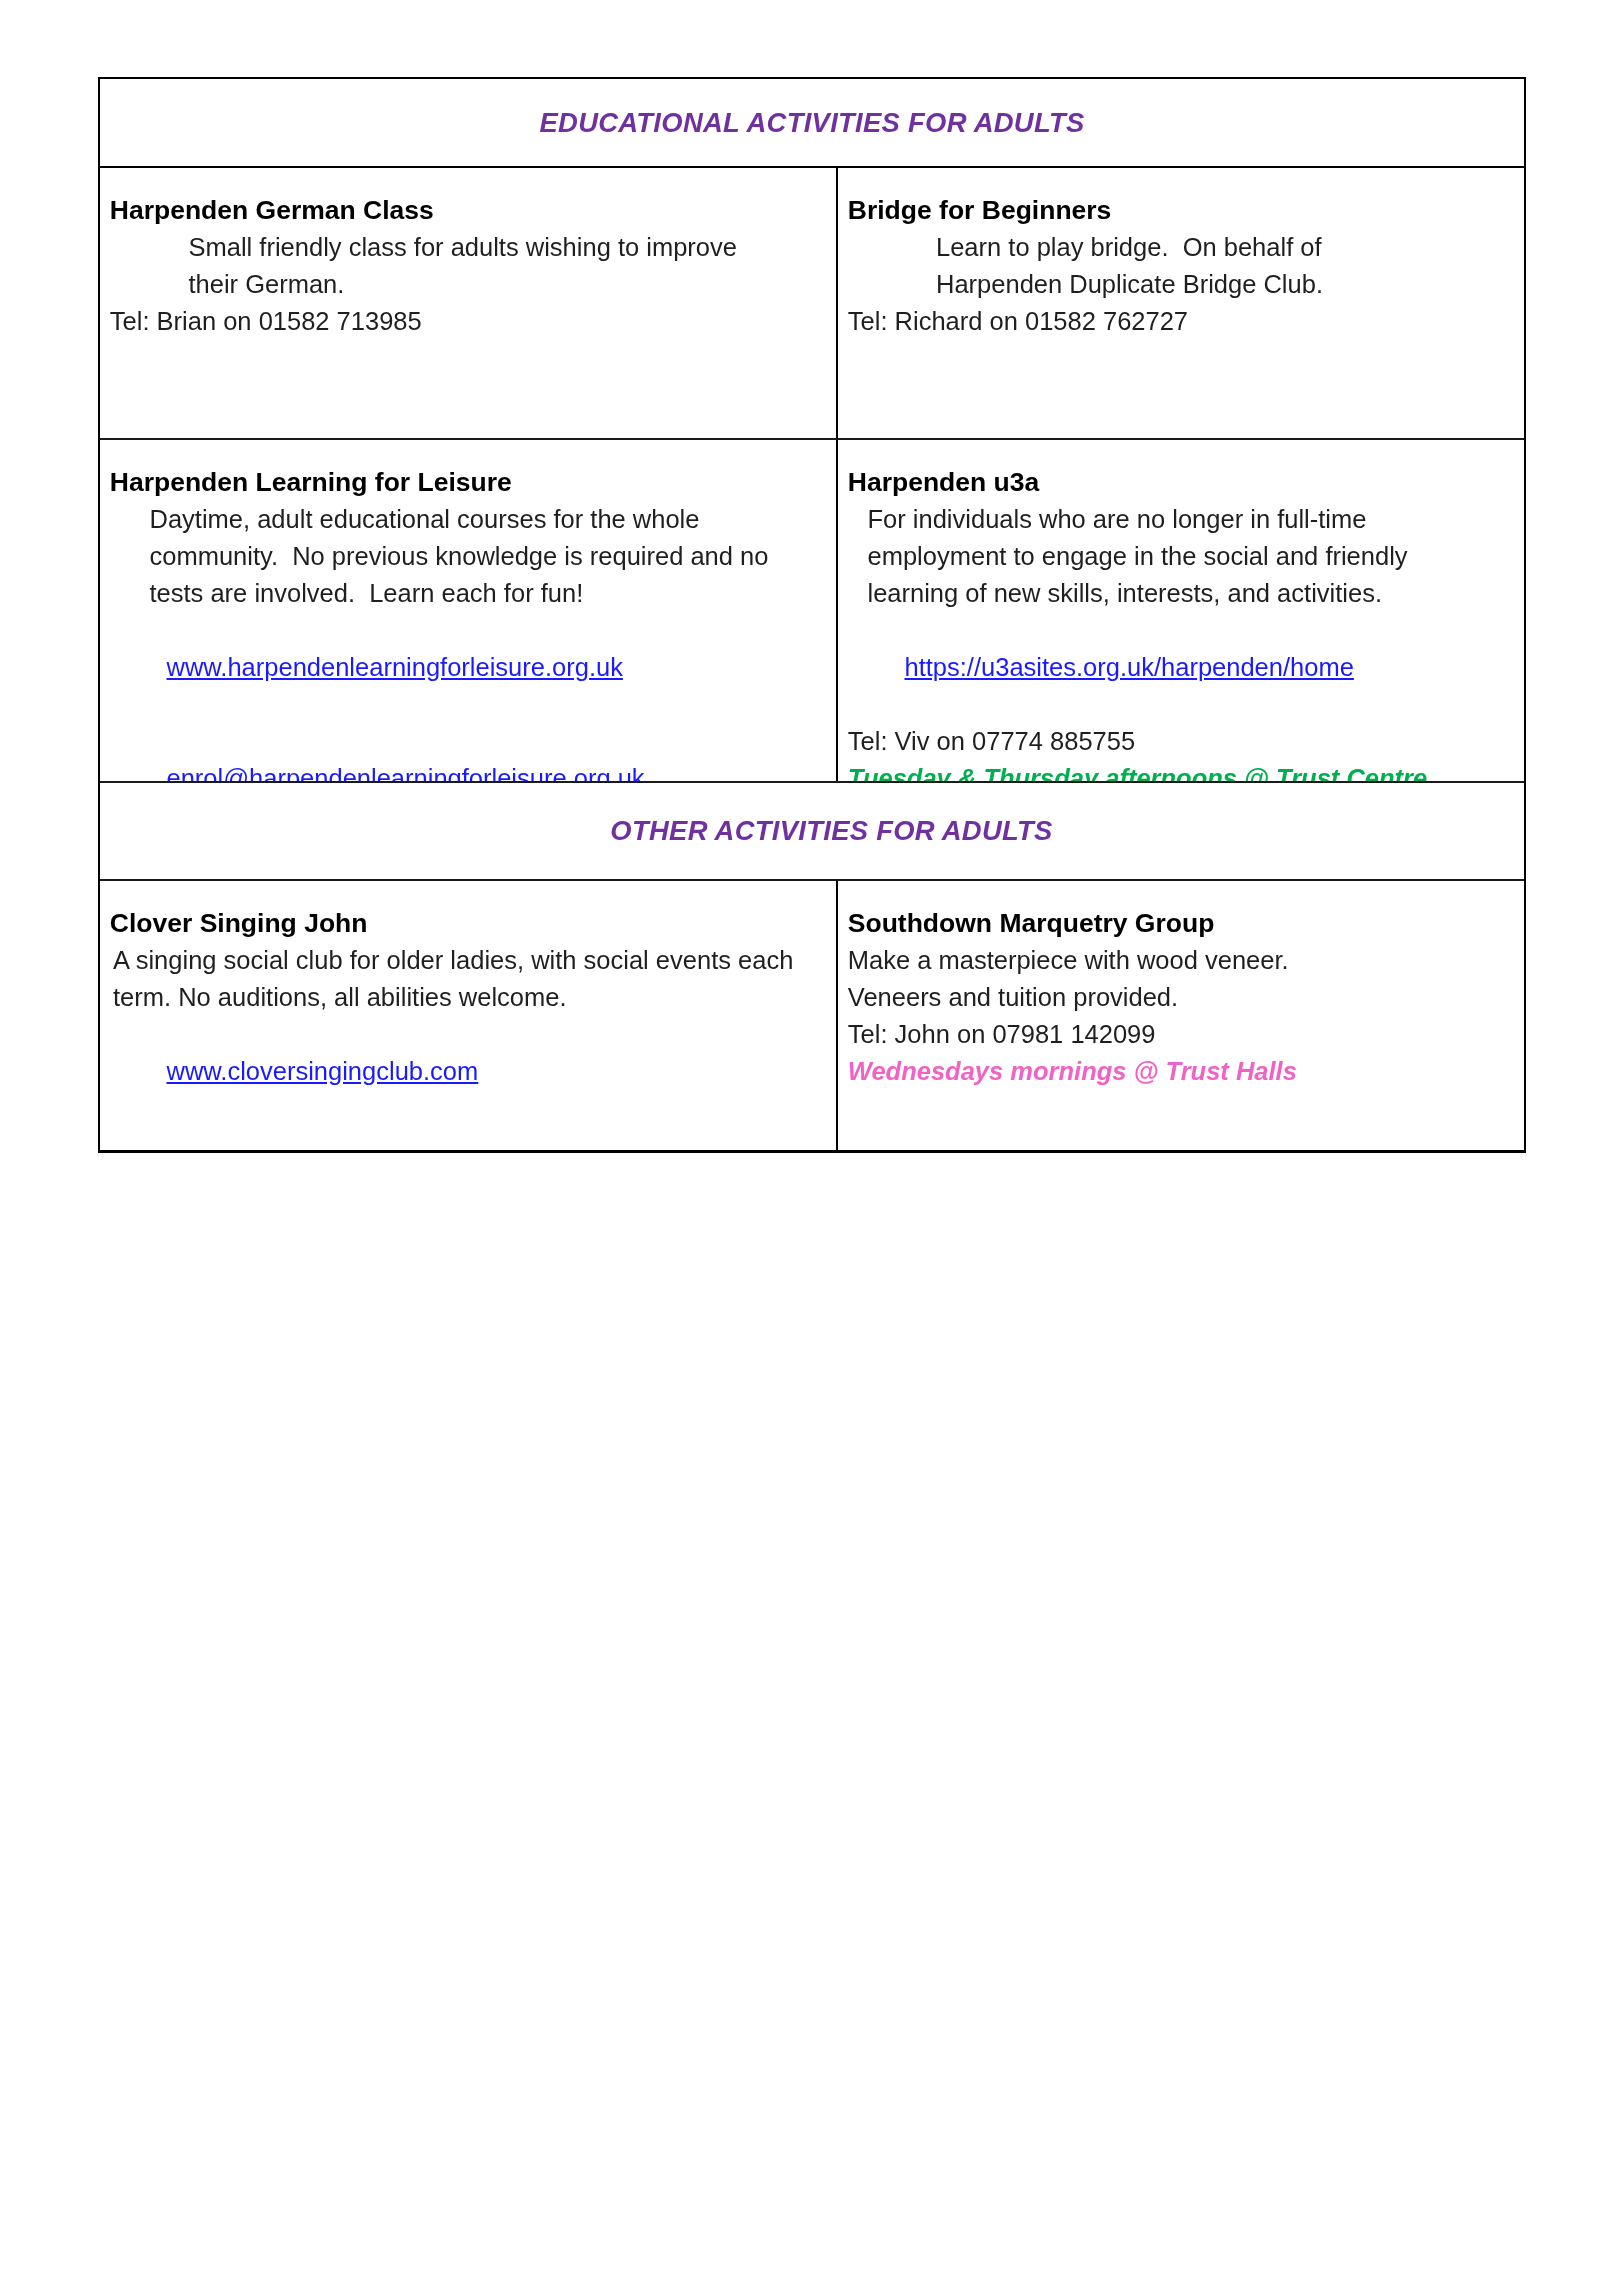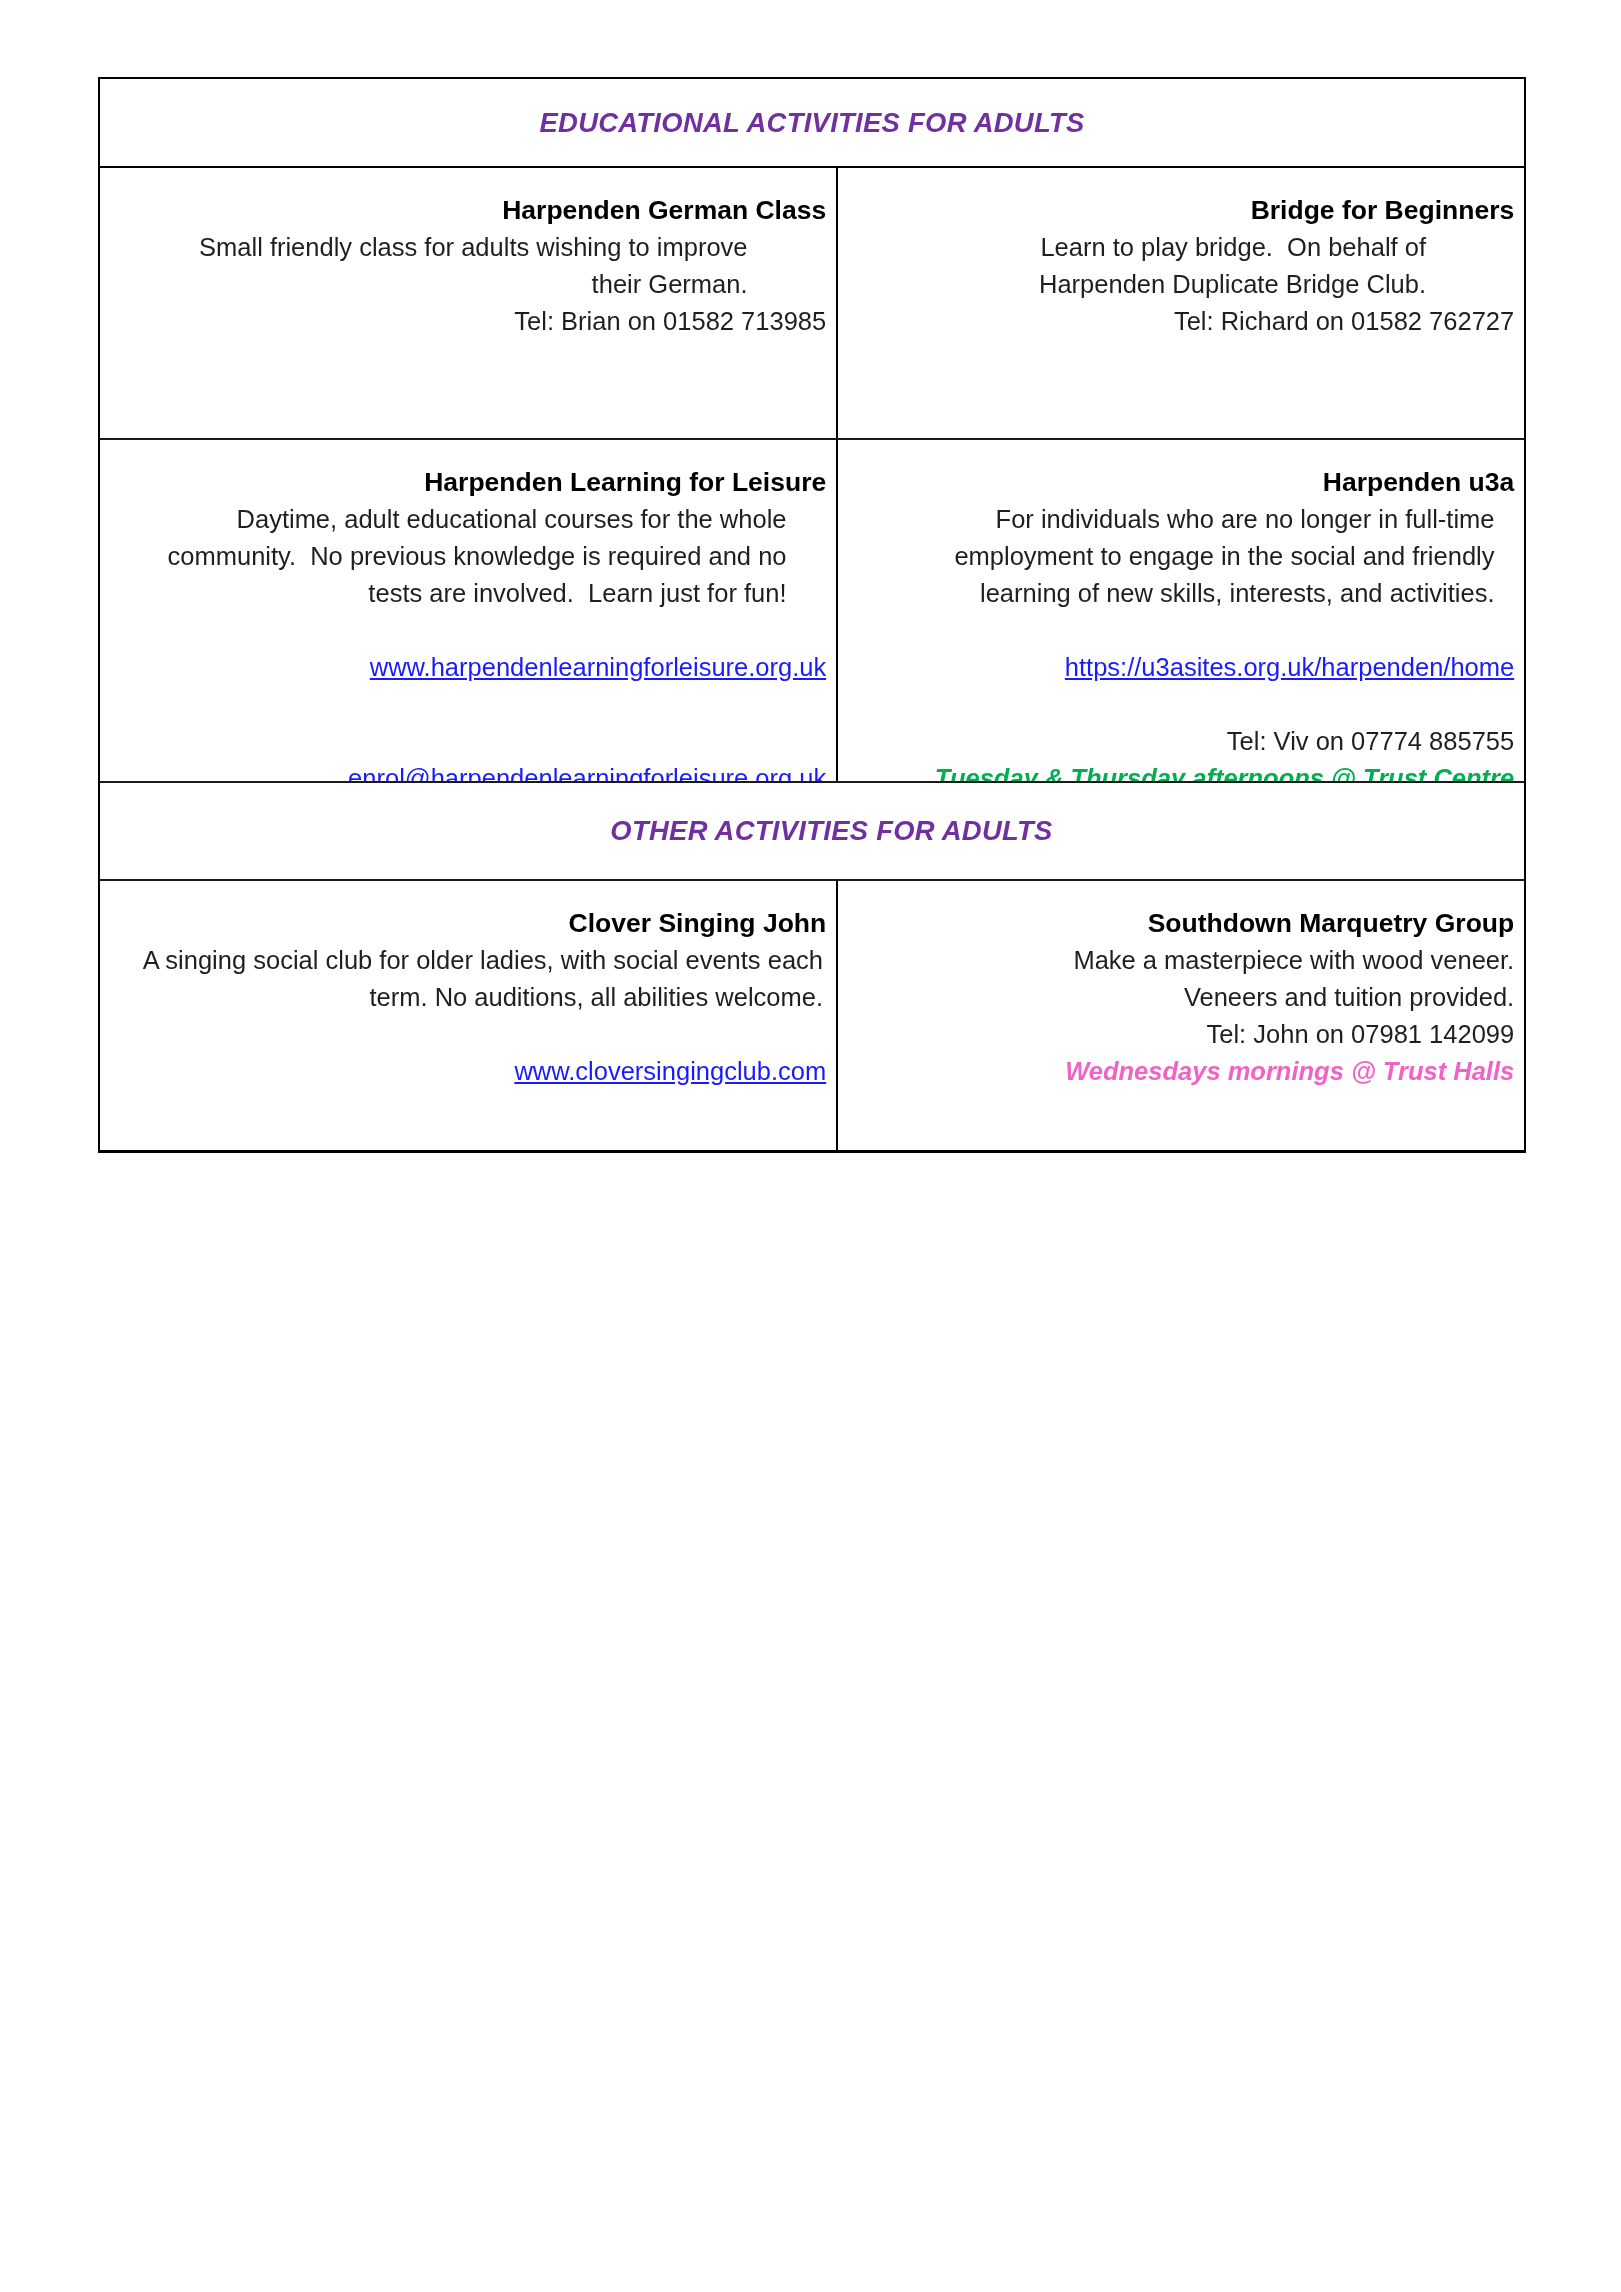--- a/index.html
+++ b/index.html
@@ -44,21 +44,21 @@
     white-space: pre-wrap;
   }
 
   .two-col { display: flex; width: 100%; }
   .row-1 { height: 272px; border-bottom: 2.9px solid #1a1a1a; }
   .row-2 { height: 343px; border-bottom: 2.9px solid #1a1a1a; }
   .row-3 { height: 269px; }
 
   .cell {
     padding: 23.5px 9.8px 0 9.8px;
-    text-align: right;
+    text-align: left;
     overflow: hidden;
   }
   .cell-left  { width: 738px; border-right: 2px solid #000000; }
   .cell-right { width: 686px; }
 
   .line {
     font-size: 25.5px;
     line-height: 37px;
     white-space: pre-wrap;
   }
@@ -110,21 +110,21 @@
       <div class="line title">Bridge for Beginners</div>
       <div class="line desc w-bridge">Learn to play bridge.  On behalf of Harpenden Duplicate Bridge Club.</div>
       <div class="line">Tel: Richard on 01582 762727</div>
 
     </div>
   </div>
 
   <div class="two-col row-2">
     <div class="cell cell-left">
       <div class="line title">Harpenden Learning for Leisure</div>
-      <div class="line desc w-learning">Daytime, adult educational courses for the whole community.  No previous knowledge is required and no tests are involved.  Learn just for fun!</div>
+      <div class="line desc w-learning">Daytime, adult educational courses for the whole community.  No previous knowledge is required and no tests are involved.  Learn each for fun!</div>
       <div class="line">
         <a class="link">www.harpendenlearningforleisure.org.uk</a>
       </div>
       <div class="line">
         <a class="link">enrol@harpendenlearningforleisure.org.uk</a>
       </div>
 
     </div>
     <div class="cell cell-right">
       <div class="line title">Harpenden u3a</div>

